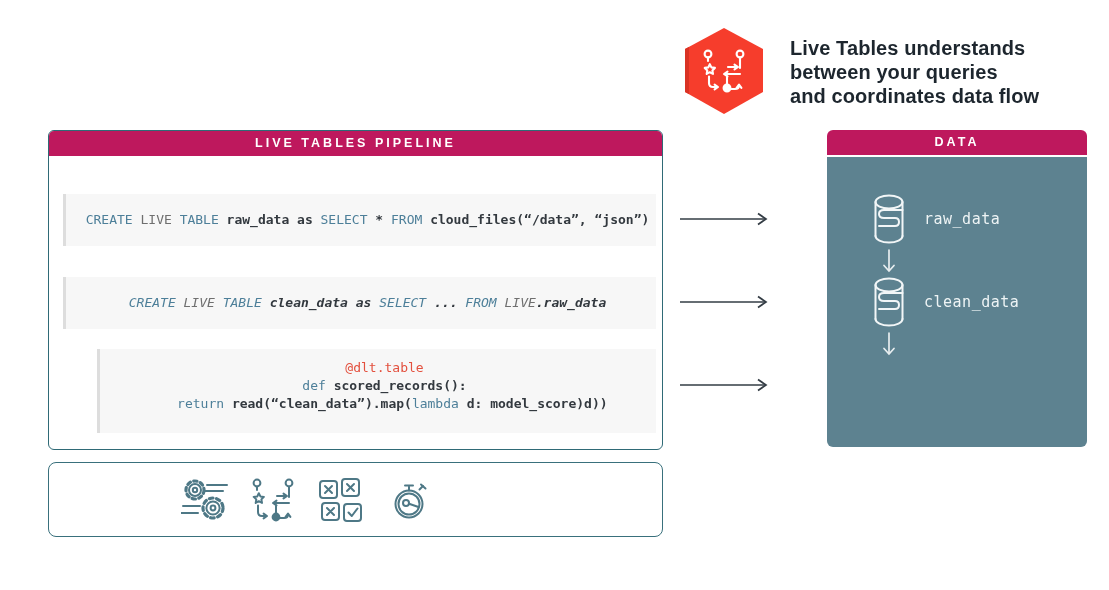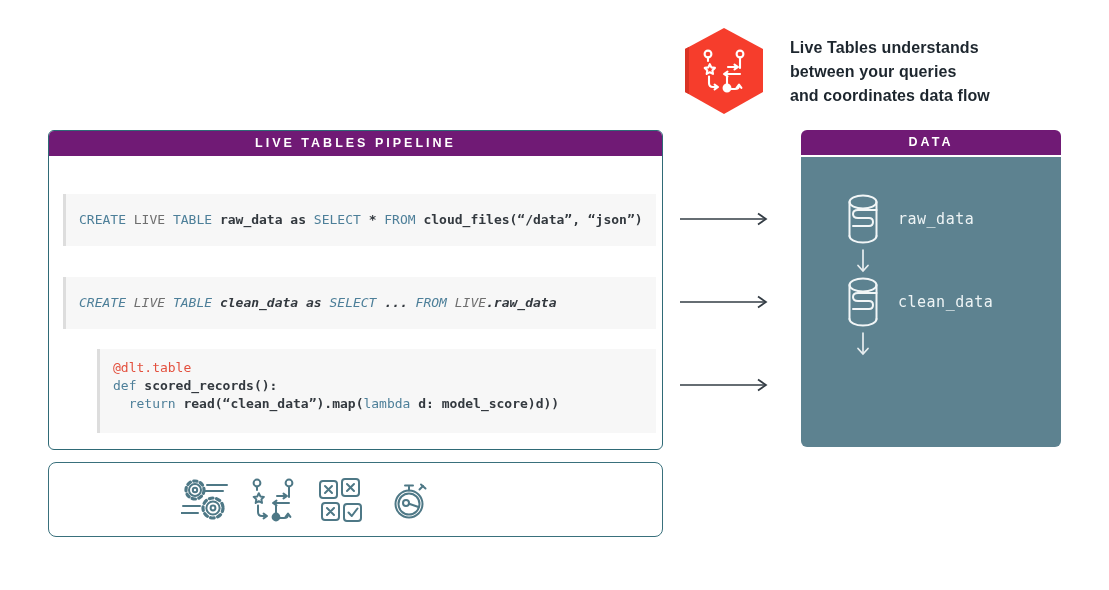--- a/index.html
+++ b/index.html
@@ -4,52 +4,52 @@
 <style>
   html,body{margin:0;padding:0;background:#ffffff;}
   .canvas{
     position:relative;width:1109px;height:590px;background:#ffffff;overflow:hidden;
     font-family:"Liberation Sans","DejaVu Sans",sans-serif;
   }
   
   .hexagon{position:absolute;left:681px;top:27px;width:86px;height:88px;}
   .callout-text{
     position:absolute;left:790px;top:36px;
-    font-size:16px;font-weight:600;color:#1d262e;line-height:24px;letter-spacing:0.1px;
+    font-size:20px;font-weight:600;color:#1d262e;line-height:24px;letter-spacing:0.1px;
   }
   
   .panel-header{
-    height:25px;line-height:25px;text-align:center;background:#701a75;color:#ffffff;
+    height:25px;line-height:25px;text-align:center;background:#be185d;color:#ffffff;
     font-size:12.5px;font-weight:700;letter-spacing:3px;
   }
   .pipeline-panel{
     position:absolute;left:48px;top:130px;width:615px;height:320px;
     border:1.5px solid #2f6a76;border-radius:6px;background:#ffffff;
     box-sizing:border-box;overflow:hidden;
   }
   .code-block{
     background:#f7f7f7;border-left:3px solid #dddddd;
     margin-left:14px;margin-right:6px;
     font-family:"DejaVu Sans Mono","Liberation Mono",monospace;
     font-size:13px;line-height:18px;color:#33393f;
-    padding:17px 0 17px 13px;white-space:pre;
+    padding:17px 0 17px 13px;white-space:pre;text-align:center;
   }
   .code-block.tall{padding-top:10px;padding-bottom:20px;margin-left:48px;}
   .block-1{margin-top:38px;}
   .block-2{margin-top:31px;font-style:italic;}
   .block-3{margin-top:20px;}
   .tok-kw{color:#4d7f99;}
   .tok-lv{color:#6f6f6f;}
   .tok-id{color:#33393f;font-weight:700;}
   .tok-dec{color:#e3503e;}
   
   .flow-arrow{position:absolute;left:679px;width:92px;height:14px;}
   .fa-1{top:212px;} .fa-2{top:295px;} .fa-3{top:378px;}
   
-  .data-panel{position:absolute;left:777px;top:130px;width:260px;height:317px;padding-left:24px;}
+  .data-panel{position:absolute;left:803px;top:130px;width:260px;height:317px;padding-left:24px;}
   .data-panel .panel-header{border-radius:6px 6px 0 0;border-bottom:2px solid #ffffff;}
   .data-body{
     background:#5d8290;border-radius:0 0 6px 6px;height:290px;box-sizing:border-box;
     padding:36px 0 0 42px;
   }
   .data-row{display:flex;align-items:center;height:52px;}
   .db-label{
     margin-left:15px;color:#eef4f5;
     font-family:"DejaVu Sans Mono","Liberation Mono",monospace;
     font-size:15px;letter-spacing:0.5px;

